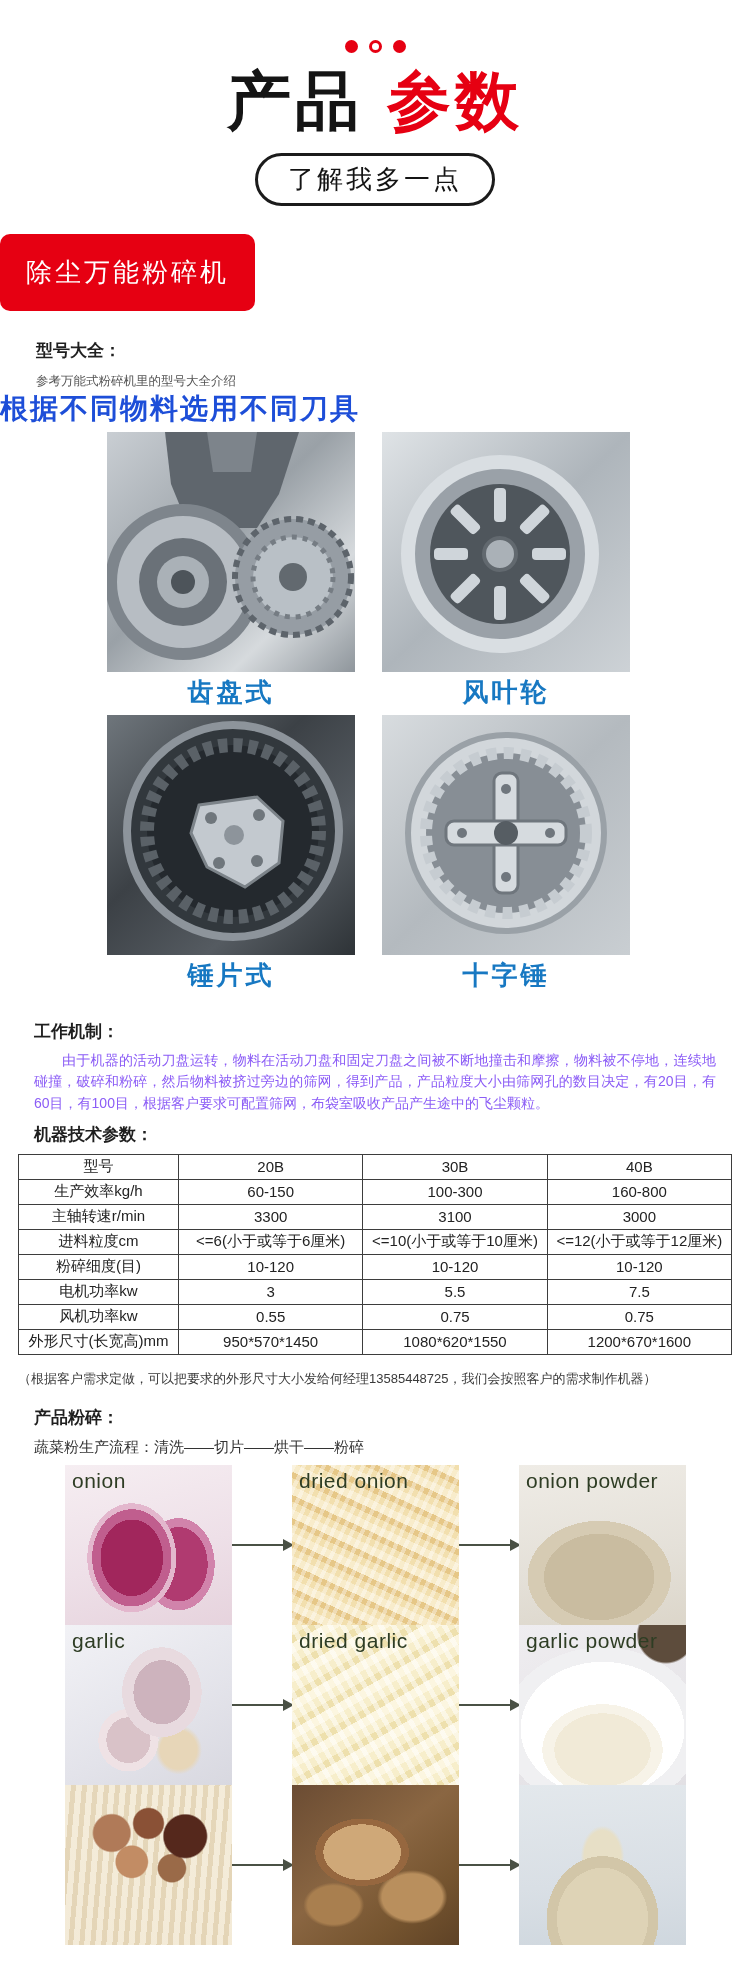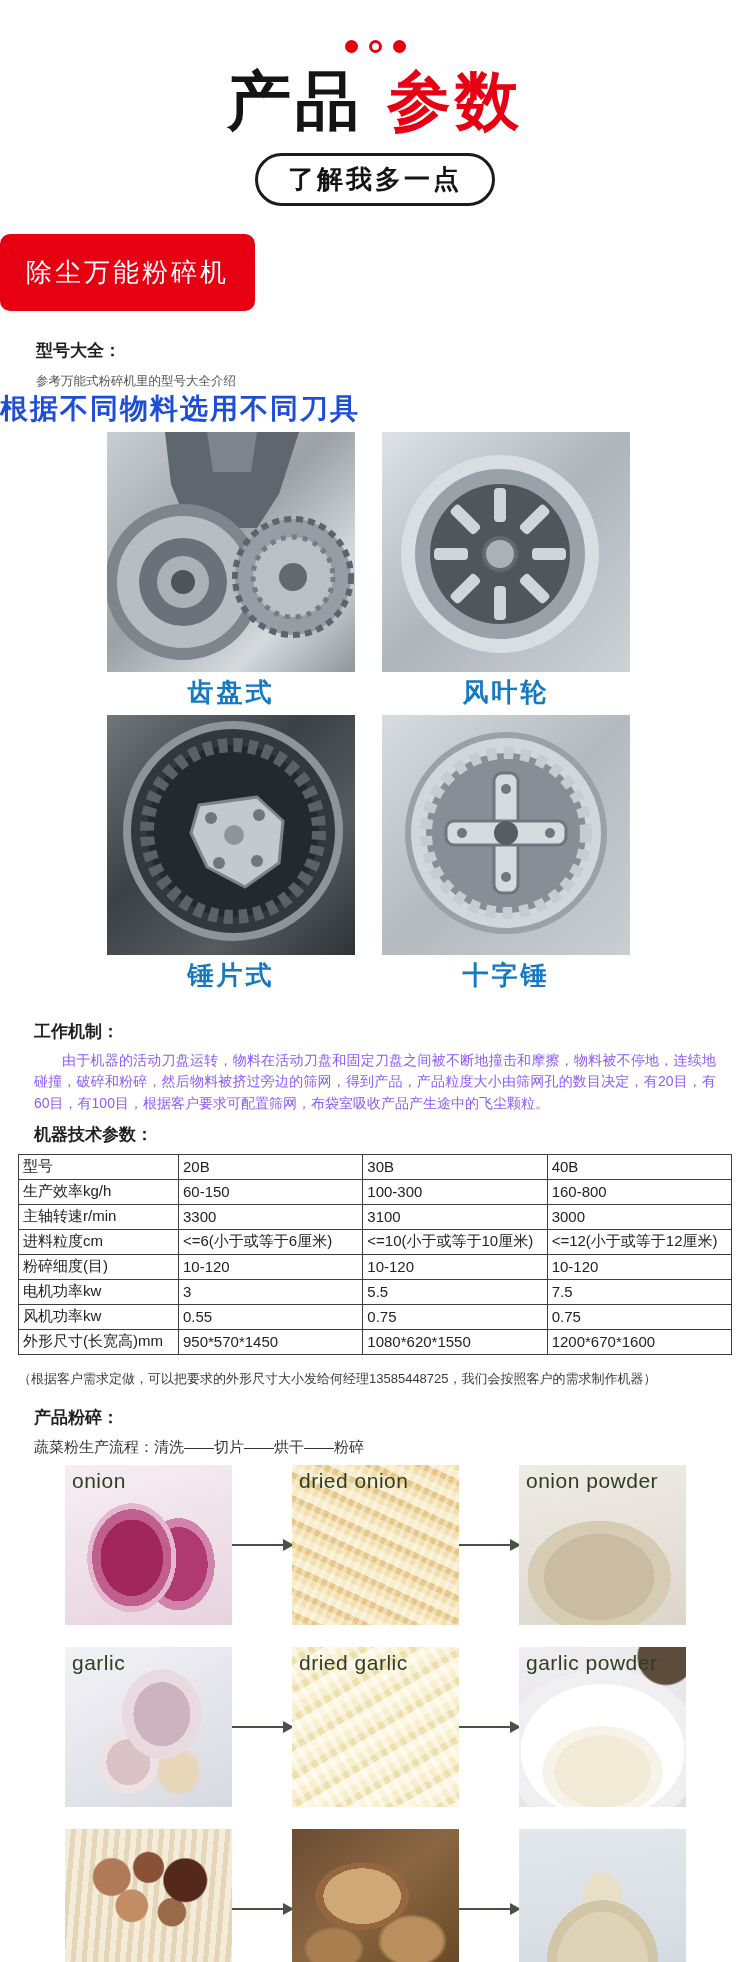--- a/index.html
+++ b/index.html
@@ -8,21 +8,21 @@
   .page{width:750px;height:1962px;margin:0 auto;background:#fff;overflow:hidden;position:relative}
 
   
   .dots{display:flex;justify-content:center;gap:11px;padding-top:40px}
   .dot{width:13px;height:13px;border-radius:50%}
   .dot.filled{background:#e60012}
   .dot.hollow{background:#fff;border:3px solid #e60012}
   .title{margin:13px 0 0;text-align:center;font-size:64px;font-weight:bold;line-height:1.12;letter-spacing:4px}
   .t-black{color:#141414}
   .t-red{color:#e60012;margin-left:24px}
-  .pill{width:max-content;margin:15px auto 0;border:3px solid #1b1b1b;border-radius:28px;padding:6px 30px;font-size:26px;font-weight:bold;color:#141414;letter-spacing:3px}
+  .pill{width:max-content;margin:15px auto 0;border:3px solid #1b1b1b;border-radius:28px;padding:6px 30px;font-size:26px;font-weight:normal;color:#141414;letter-spacing:3px}
   .cat-btn{width:max-content;margin:28px auto 0;background:#e60012;color:#fff;border:none;font-size:26px;font-weight:normal;border-radius:10px;padding:21px 26px;letter-spacing:3px;font-family:inherit;cursor:pointer}
 
   
   .models{margin:28px 36px 0}
   .sec-heading{font-size:17px;font-weight:bold;color:#1f1f1f}
   .subtext{margin-top:11px;font-size:12.5px;color:#555}
   .blue-heading{text-align:left;font-size:28px;font-weight:bold;color:#1d4ed8;letter-spacing:2px}
 
   
   .cutter-grid{width:536px;margin:4px auto 0;display:flex;flex-wrap:wrap;column-gap:27px}
@@ -31,28 +31,28 @@
   .cutter-label{text-align:center;font-size:26px;font-weight:bold;color:#1778c2;letter-spacing:3px;margin:5px 0 8px;line-height:30px}
 
   
   .mech{margin:22px 34px 0}
   .mech-p{margin:7px 0 0;font-size:14px;line-height:1.55;color:#8b5cf6;text-indent:2em;text-align:justify}
 
   
   .specs-heading{margin:8px 34px 0;font-size:17px;font-weight:bold;color:#1f1f1f}
   .spec-table{border-collapse:collapse;margin:8px auto 0;width:714px;table-layout:fixed}
   .spec-table col.c1{width:160px}
-  .spec-table th,.spec-table td{border:1.5px solid #3d3d3d;text-align:left;font-size:15px;font-weight:normal;padding:2px 4px;color:#222;height:25px;overflow:hidden;white-space:nowrap}
+  .spec-table th,.spec-table td{border:1.5px solid #3d3d3d;text-align:center;font-size:15px;font-weight:normal;padding:2px 4px;color:#222;height:25px;overflow:hidden;white-space:nowrap}
   .note{margin:15px 0 0 18px;font-size:13px;color:#3a3a3a}
 
   
   .grind{margin:18px 34px 0}
   .process{margin-top:9px;font-size:15px;color:#333}
   .product-grid{margin:6px 0 0 65px;width:625px}
-  .prow{display:flex;align-items:flex-start;margin-top:22px}
+  .prow{display:flex;align-items:flex-start;}
   .prow.first{margin-top:8px}
   .stage{width:167px;position:relative;flex:0 0 auto}
   .pimg{width:167px;height:160px}
   .plabel{position:absolute;top:4px;left:7px;font-size:21px;color:#2e3d24;letter-spacing:0.5px}
   .arrow{width:60px;height:2px;background:#4a5145;margin-top:79px;position:relative;flex:0 0 auto}
   .arrow::after{content:"";position:absolute;right:-2px;top:-5px;border-left:11px solid #4a5145;border-top:6px solid transparent;border-bottom:6px solid transparent}
 
   
   .p-onion{background:
     radial-gradient(ellipse 36% 46% at 40% 58%, #a1265c 0 52%, #c05e8e 52% 66%, #e3b7cd 66% 74%, rgba(0,0,0,0) 74%),

